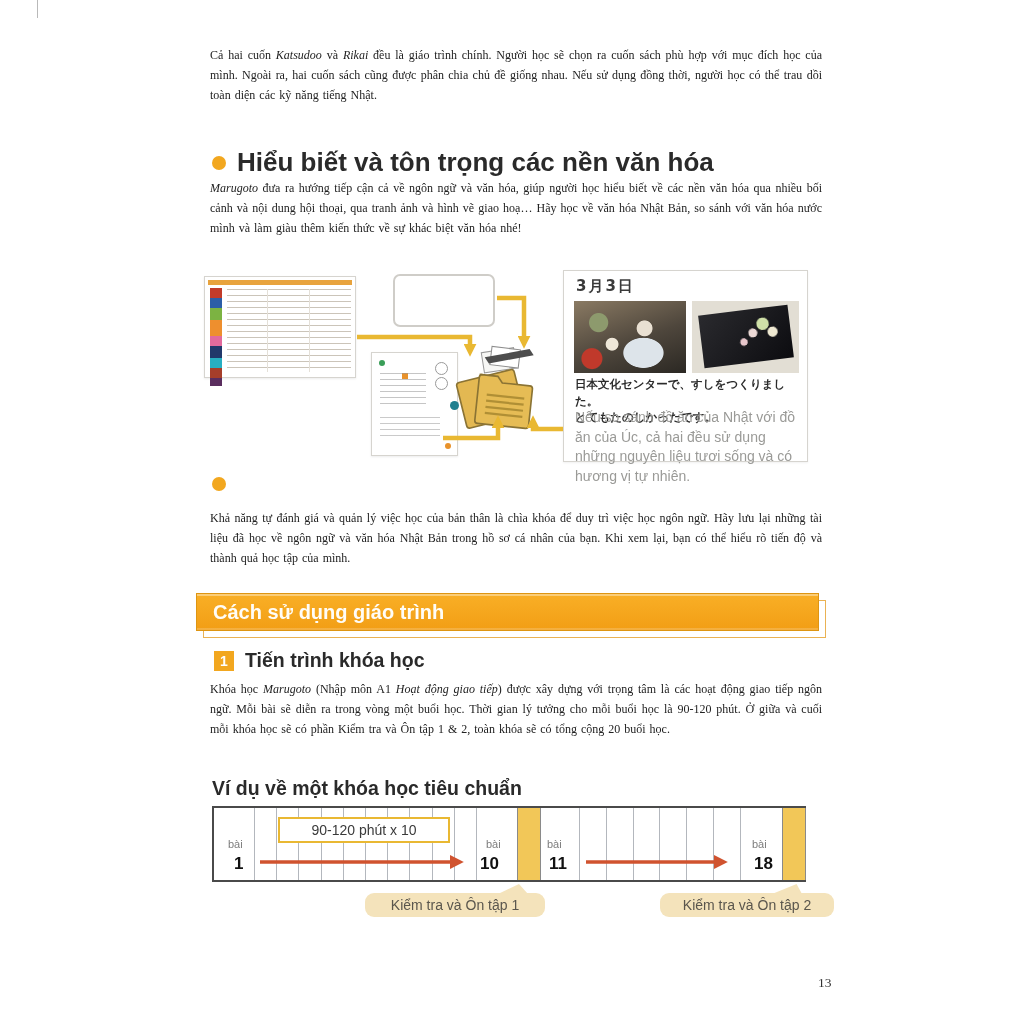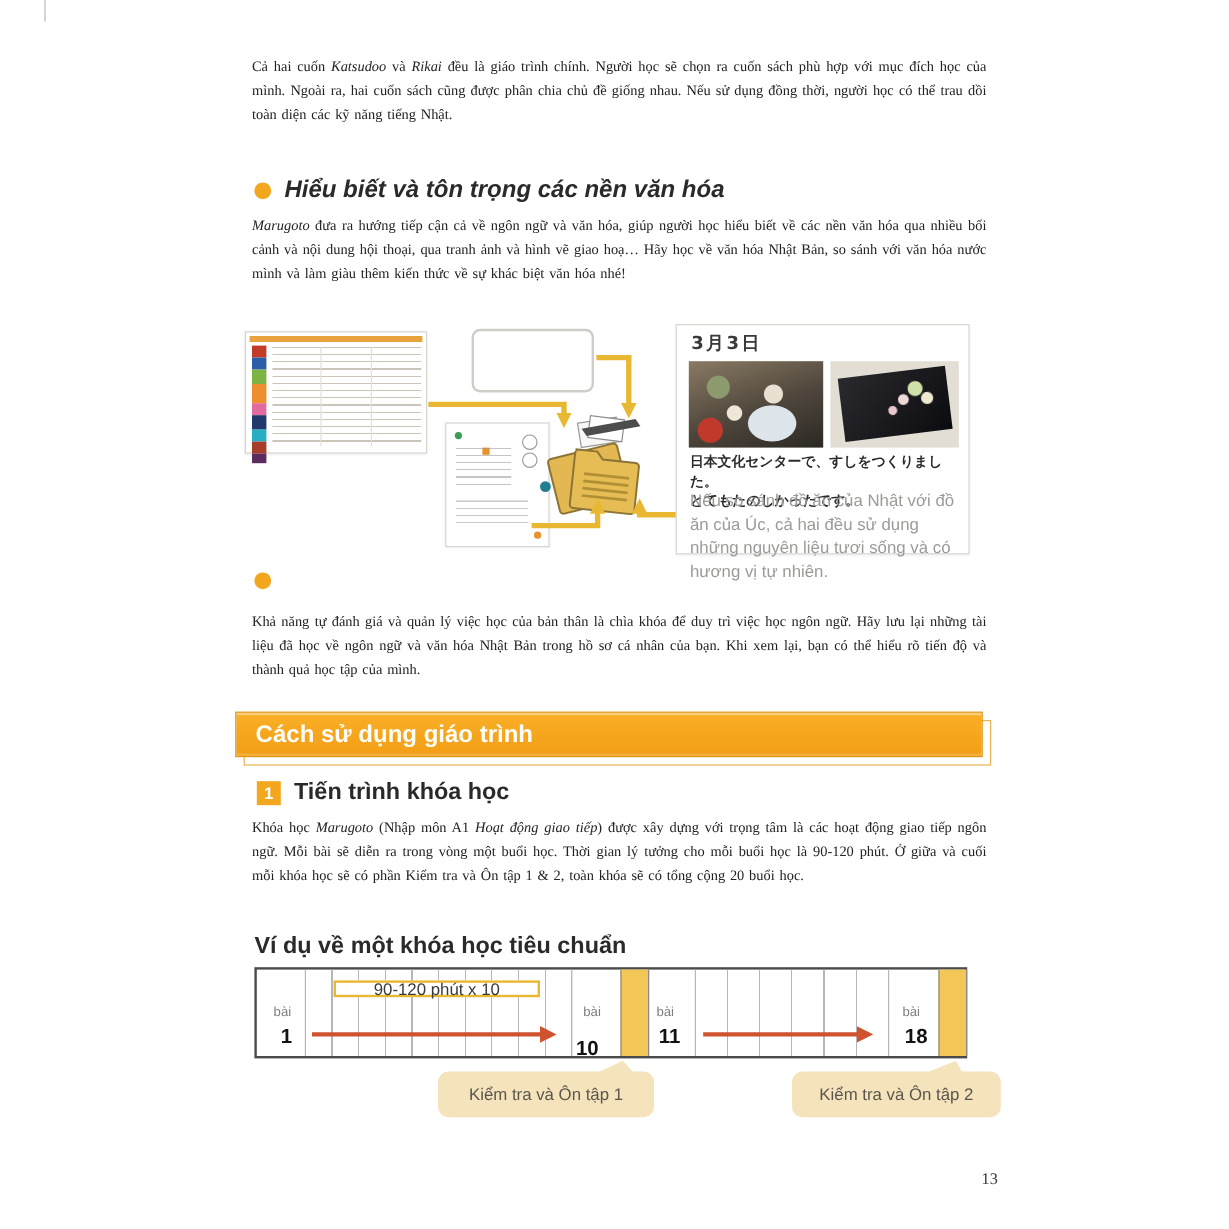--- a/index.html
+++ b/index.html
@@ -2,21 +2,21 @@
 <html><head>
 <meta charset="utf-8">
 <style>
   html,body{margin:0;padding:0;}
   body{width:1024px;height:1024px;position:relative;background:#ffffff;
        font-family:"Liberation Serif",serif;color:#1f1f1f;overflow:hidden;}
   .para{position:absolute;left:210px;width:612px;margin:0;font-size:12px;line-height:20px;
         text-align:justify;color:#222;word-spacing:1px;}
   .para .it{font-style:italic;}
   .bullet-h{position:absolute;left:212px;display:flex;align-items:center;gap:11px;
-            font-family:"Liberation Sans",sans-serif;font-weight:bold;font-size:20px;color:#2a2a2a;font-style:italic;}
+            font-family:"Liberation Sans",sans-serif;font-weight:bold;font-size:26px;color:#2a2a2a;}
   .bullet{width:14px;height:14px;border-radius:50%;background:#F2A71F;flex:0 0 auto;}
   
   .dia-card{position:absolute;background:#fff;border:1px solid #d6d4cf;box-sizing:border-box;}
   .tbl{left:204px;top:276px;width:152px;height:102px;box-shadow:0 1px 2px rgba(0,0,0,.08);}
   .tbl-head{position:absolute;left:3px;right:3px;top:3px;height:5px;background:#E8A33D;}
   .tbl-strip{position:absolute;left:5px;top:11px;width:12px;}
   .tbl-strip div{width:12px;}
   .tbl-rows{position:absolute;left:22px;right:4px;top:12px;bottom:5px;
             background:repeating-linear-gradient(to bottom,rgba(140,125,100,.45) 0 1px,transparent 1px 6px);}
   .tbl-col{position:absolute;top:12px;bottom:5px;width:1px;background:#e4e0d8;}
@@ -75,25 +75,25 @@
       border:2px solid #4a4a4a;background:#fff;}
   .grid{position:absolute;top:0;bottom:0;border-left:1px solid #b3b7bd;}
   .g1{left:40px;width:222px;
       background:repeating-linear-gradient(to right,transparent 0 21.2px,#b3b7bd 21.2px 22.2px);}
   .g2{left:365px;width:161px;
       background:repeating-linear-gradient(to right,transparent 0 25.8px,#b3b7bd 25.8px 26.8px);}
   .ycell{position:absolute;top:0;bottom:0;width:22px;background:#F2C758;
          border-left:1px solid #8a8a8a;border-right:1px solid #8a8a8a;}
   .bai{position:absolute;font-family:"Liberation Sans",sans-serif;font-size:11px;color:#7d7d7d;}
   .num{position:absolute;font-family:"Liberation Sans",sans-serif;font-weight:bold;font-size:17px;color:#111;}
-  .dbox{position:absolute;top:9px;height:14px;box-sizing:border-box;background:#fff;border:2px solid #E9B832;
+  .dbox{position:absolute;top:9px;height:26px;box-sizing:border-box;background:#fff;border:2px solid #E9B832;
         display:flex;align-items:center;justify-content:center;
         font-family:"Liberation Sans",sans-serif;font-size:14px;color:#3a3a3a;}
   .tl-arrows{position:absolute;left:0;top:0;pointer-events:none;}
-  .callout{position:absolute;top:893px;height:38px;background:#F4E3BB;border-radius:9px;
+  .callout{position:absolute;top:893px;height:24px;background:#F4E3BB;border-radius:9px;
         display:flex;align-items:center;justify-content:center;
         font-family:"Liberation Sans",sans-serif;font-size:14px;color:#5a564d;}
   .tail{position:absolute;top:884px;width:30px;height:10px;background:#F4E3BB;}
   .t1{left:498px;clip-path:polygon(70% 0,100% 100%,0 100%);}
   .t2{left:772px;clip-path:polygon(82% 0,100% 100%,0 100%);}
   .pagenum{position:absolute;left:818px;top:975px;font-size:13.5px;color:#333;}
   .edge{position:absolute;left:37px;top:0;width:1px;height:18px;background:#b9b9b9;}
 </style>
 </head>
 <body>
@@ -203,21 +203,21 @@
   <div class="grid g2"></div>
   <div class="grid" style="left:262px;width:0;"></div>
   <div class="grid" style="left:325px;width:0;"></div>
   <div class="grid" style="left:526px;width:0;"></div>
   <div class="ycell" style="left:303px;"></div>
   <div class="ycell" style="left:568px;"></div>
 
   <span class="bai" style="left:14px;top:30px;">bài</span>
   <span class="num" style="left:20px;top:46px;">1</span>
   <span class="bai" style="left:272px;top:30px;">bài</span>
-  <span class="num" style="left:266px;top:46px;margin-top:10px;">10</span>
+  <span class="num" style="left:266px;top:46px;">10</span>
   <span class="bai" style="left:333px;top:30px;">bài</span>
   <span class="num" style="left:335px;top:46px;">11</span>
   <span class="bai" style="left:538px;top:30px;">bài</span>
   <span class="num" style="left:540px;top:46px;">18</span>
 
   <div class="dbox" style="left:64px;width:172px;">90-120 phút x 10</div>
 
   <svg class="tl-arrows" width="590" height="72" viewBox="0 0 590 72">
     <defs>
       <marker id="ar" viewBox="0 0 10 10" refX="3" refY="5" markerWidth="14" markerHeight="14" orient="auto" markerUnits="userSpaceOnUse">

